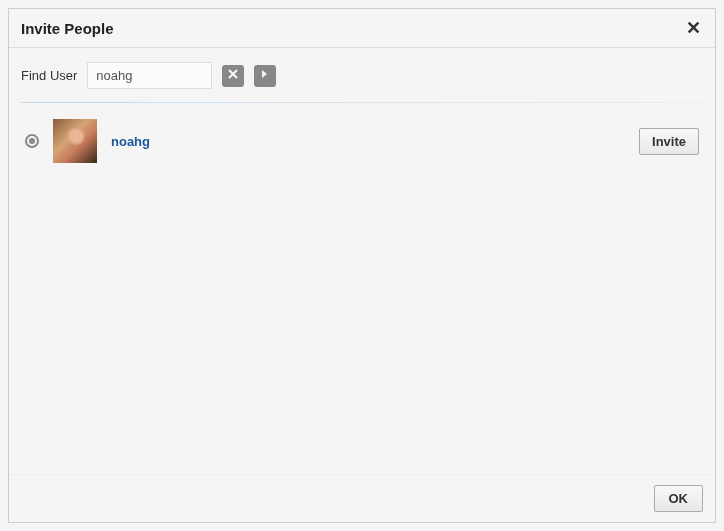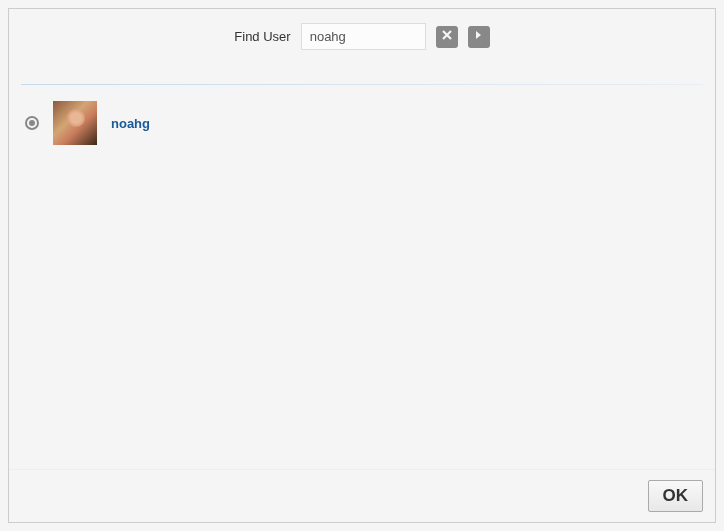--- a/index.html
+++ b/index.html
@@ -50,22 +50,21 @@
       flex: 1;
       padding: 14px 12px;
       display: flex;
       flex-direction: column;
       overflow: hidden;
     }
     .find-row {
       display: flex;
       align-items: center;
       gap: 10px;
-      margin-bottom: 34px;
-      justify-content: center;
+      margin-bottom: 13px;
     }
     .find-label {
       font-size: 13px;
       color: #333;
     }
     .find-input {
       border: 1px solid #ddd;
       background: #fcfcfc;
       padding: 5px 8px;
       font-size: 13px;
@@ -167,30 +166,34 @@
       padding: 10px 12px;
       display: flex;
       justify-content: flex-end;
       border-top: 1px solid #eee;
     }
     .ok-btn {
       background: linear-gradient(#f8f8f8, #e8e8e8);
       border: 1px solid #aaa;
       border-radius: 2px;
       padding: 5px 14px;
-      font-size: 17px;
+      font-size: 13px;
       font-weight: bold;
       color: #333;
       cursor: pointer;
     }
   </style>
 </head>
 <body>
 
 <div class="dialog">
+  <div class="dialog-header">
+    <span class="dialog-title">Invite People</span>
+    <span class="close-btn">✕</span>
+  </div>
 
   <div class="dialog-body">
     <div class="find-row">
       <span class="find-label">Find User</span>
       <input class="find-input" type="text" value="noahg" style="">
       <div class="icon-btn">
         <span>
           <svg viewBox="0 0 12 12">
               <path d="M2 2 L10 10 M10 2 L2 10" stroke="#f5f5f5" stroke-width="2.2" fill="none"></path>
             </svg>
@@ -209,20 +212,21 @@
 
     <div class="results">
       <div class="result-row">
         <div class="radio">
           <div class="radio-inner"></div>
         </div>
         <div class="avatar"></div>
         <div class="user-info">
           <span class="user-name">noahg</span>
         </div>
+        <button class="invite-btn">Invite</button>
       </div>
     </div>
   </div>
 
   <div class="dialog-footer">
     <button class="ok-btn">OK</button>
   </div>
 </div>
 
 </body></html>

